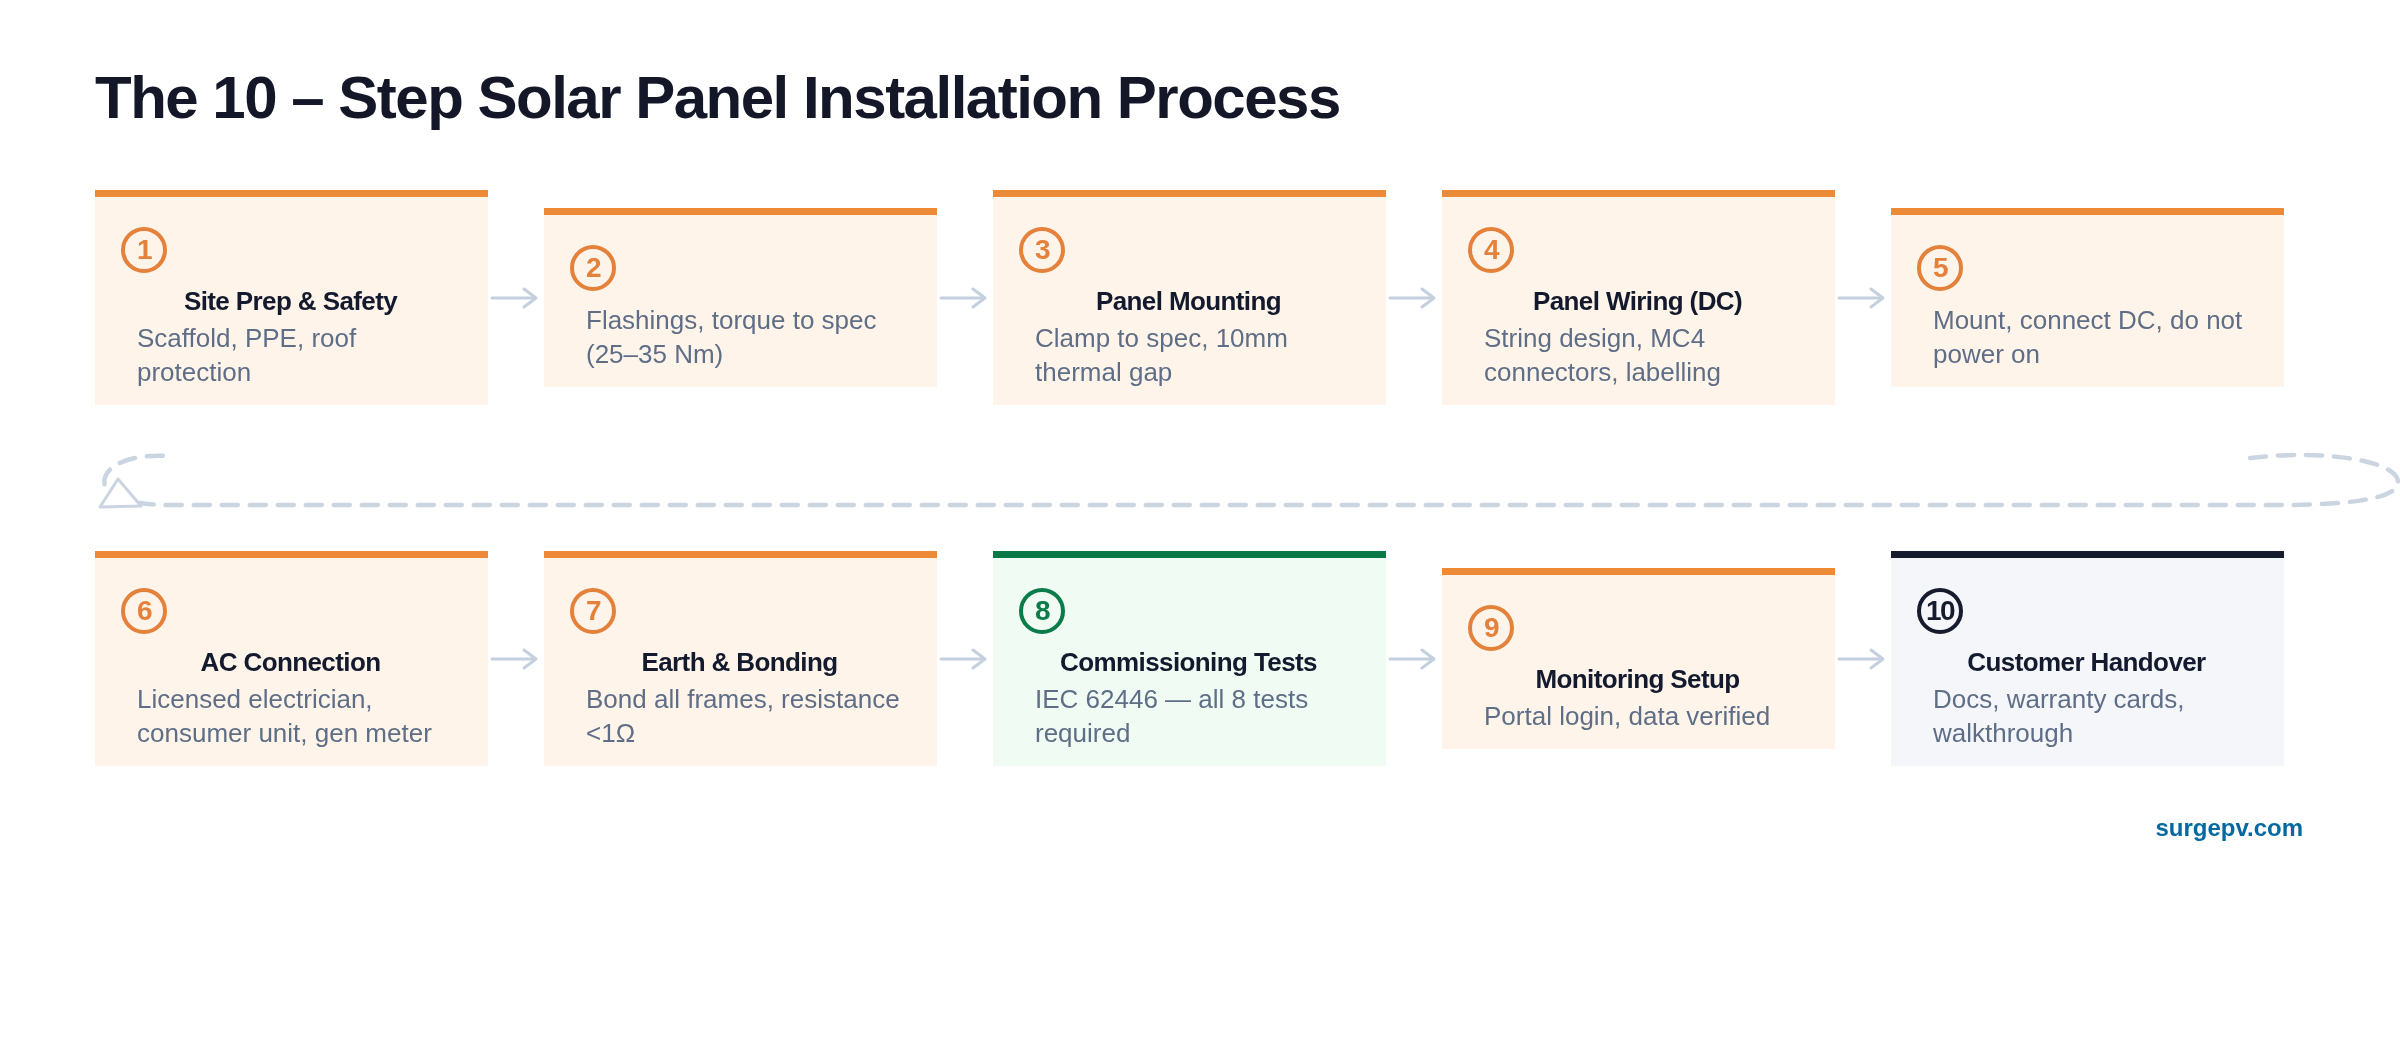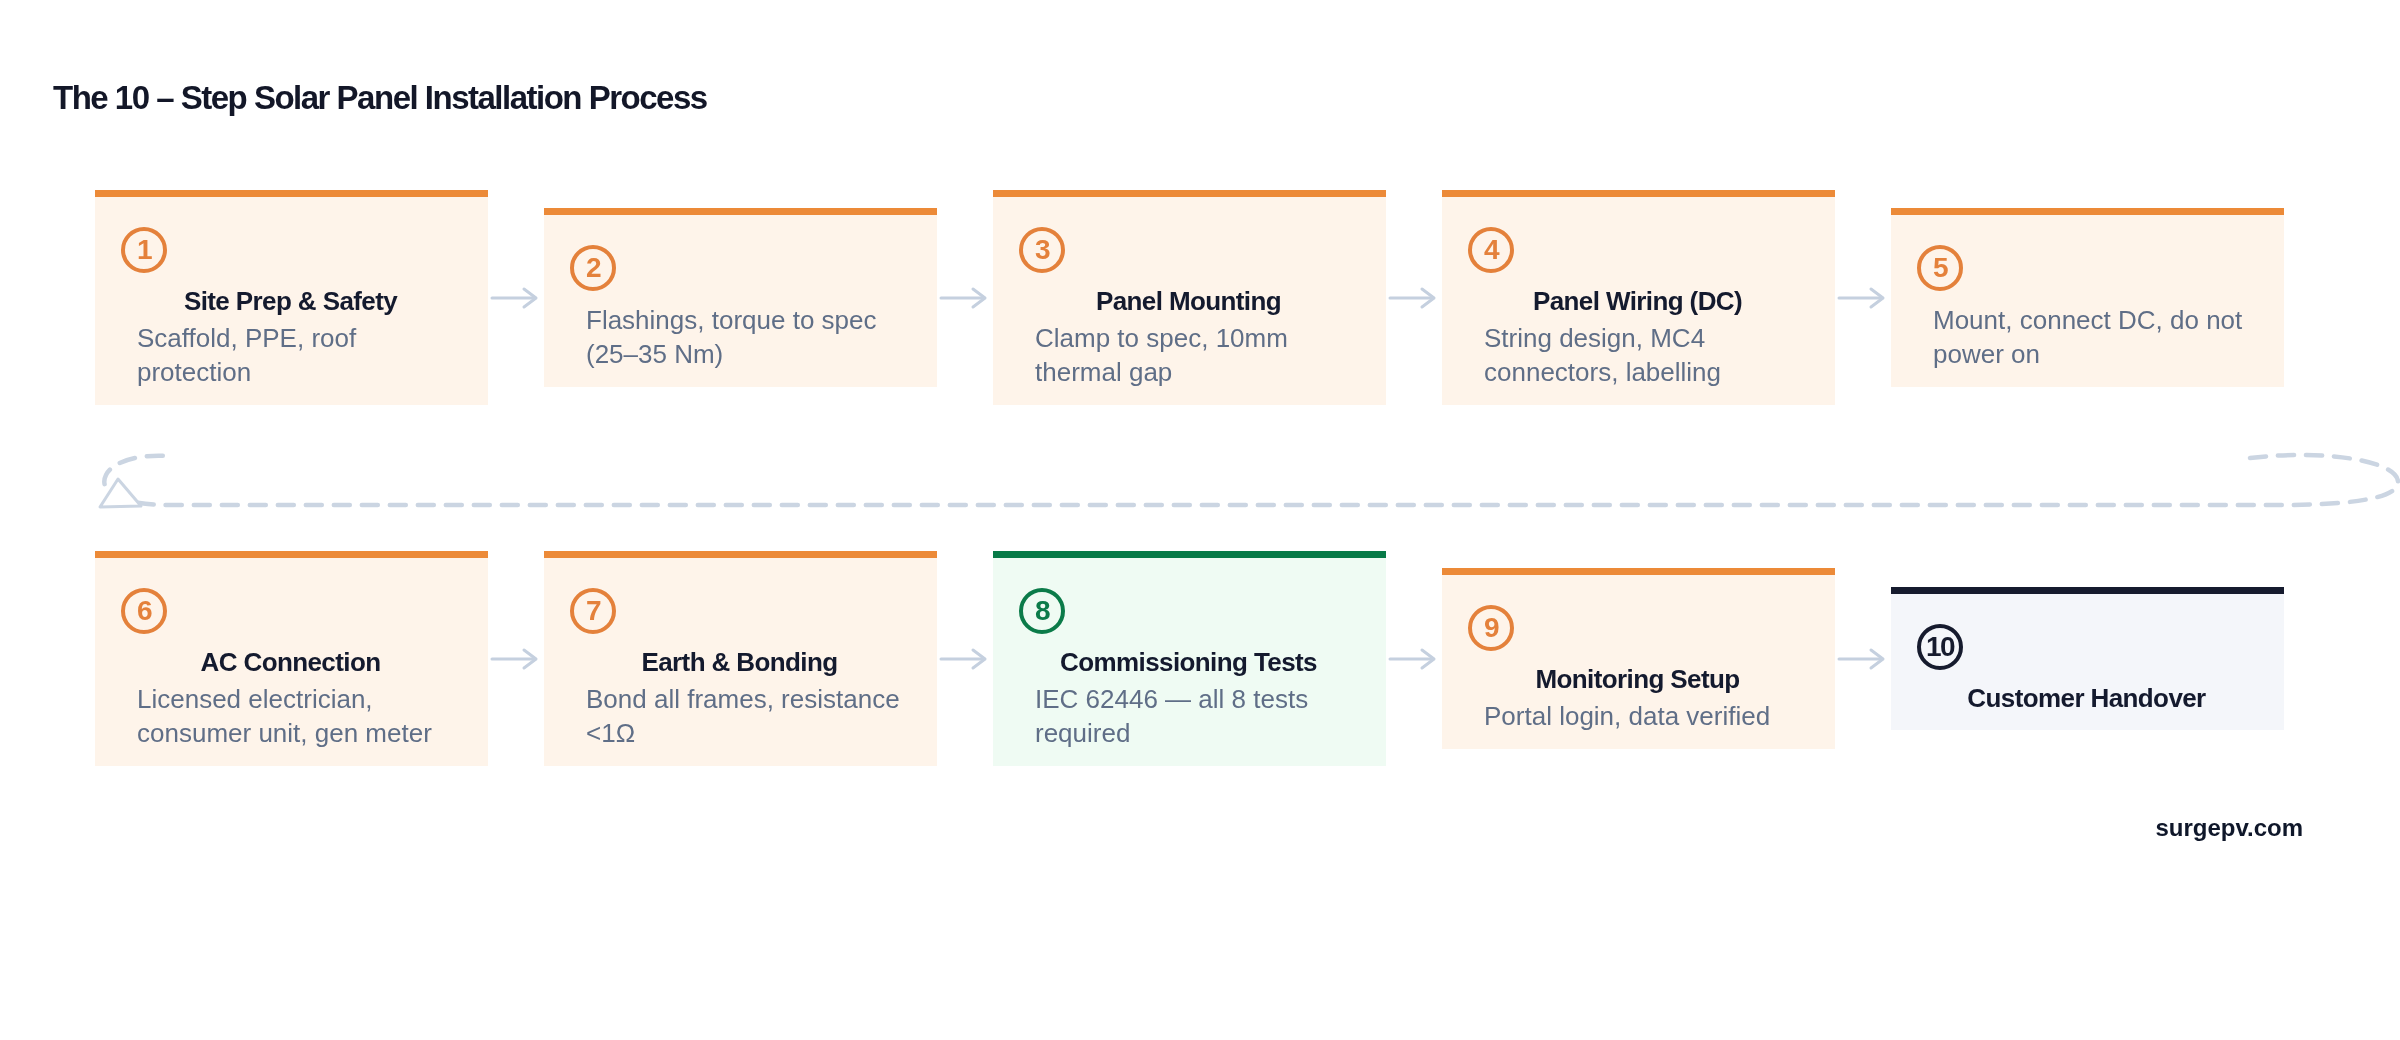--- a/index.html
+++ b/index.html
@@ -2,22 +2,22 @@
 <html><head>
 <meta charset="utf-8">
 <style>
   html,body{margin:0;padding:0;}
   body{
     width:2400px;height:1040px;background:#ffffff;overflow:hidden;
     font-family:"Liberation Sans", sans-serif;
     position:relative;
   }
   .page-title{
-    margin:70px 0 0 53px;
-    font-size:33px;line-height:56px;font-weight:700;letter-spacing:-1.5px;
+    margin:70px 0 0 95px;
+    font-size:60px;line-height:56px;font-weight:700;letter-spacing:-1.5px;
     color:#131728;
   }
   .flow{margin-top:64px;position:relative;}
   .row{
     display:flex;align-items:center;
     padding-left:95px;min-height:208px;
   }
   .card{
     flex:0 0 393px;width:393px;box-sizing:border-box;
     background:var(--bg);
@@ -43,21 +43,21 @@
   .theme-orange{--accent:#EC8A38;--bg:#FEF4EA;--badge:#E4813B;}
   .theme-green{--accent:#077A47;--bg:#EFFBF3;--badge:#0B7B49;}
   .theme-navy{--accent:#161B2E;--bg:#F4F6FA;--badge:#161B2E;}
   .arrow{
     flex:0 0 56px;width:56px;display:flex;align-items:center;justify-content:center;
   }
   .loop-zone{height:146px;position:relative;width:2400px;}
   .loop-zone svg{position:absolute;left:0;top:0;}
   .brand-footer{
     margin-top:48px;padding-right:97px;text-align:right;
-    font-size:24px;font-weight:700;color:#0f172a;
+    font-size:24px;font-weight:700;color:#0369a1;
   }
 </style>
 </head>
 <body>
 
 <h1 class="page-title">The 10 – Step Solar Panel Installation Process</h1>
 
 <div class="flow">
   <div class="row">
   <div class="card theme-orange">
@@ -202,18 +202,19 @@
       <line x1="2" y1="12" x2="45" y2="12" stroke="#C5D0DF" stroke-width="3" stroke-linecap="round"></line>
       <polyline points="34,3 46,12 34,21" fill="none" stroke="#C5D0DF" stroke-width="3" stroke-linecap="round" stroke-linejoin="round"></polyline>
     </svg>
   </div>
 
   <div class="card theme-navy">
     <div class="card-accent"></div>
     <div class="card-body">
       <span class="badge">10</span>
       <h3 class="card-title">Customer Handover</h3>
+      <p class="card-desc">Docs, warranty cards, walkthrough</p>
     </div>
   </div>
 </div>
 </div>
 
 <div class="brand-footer">surgepv.com</div>
 
 </body></html>

